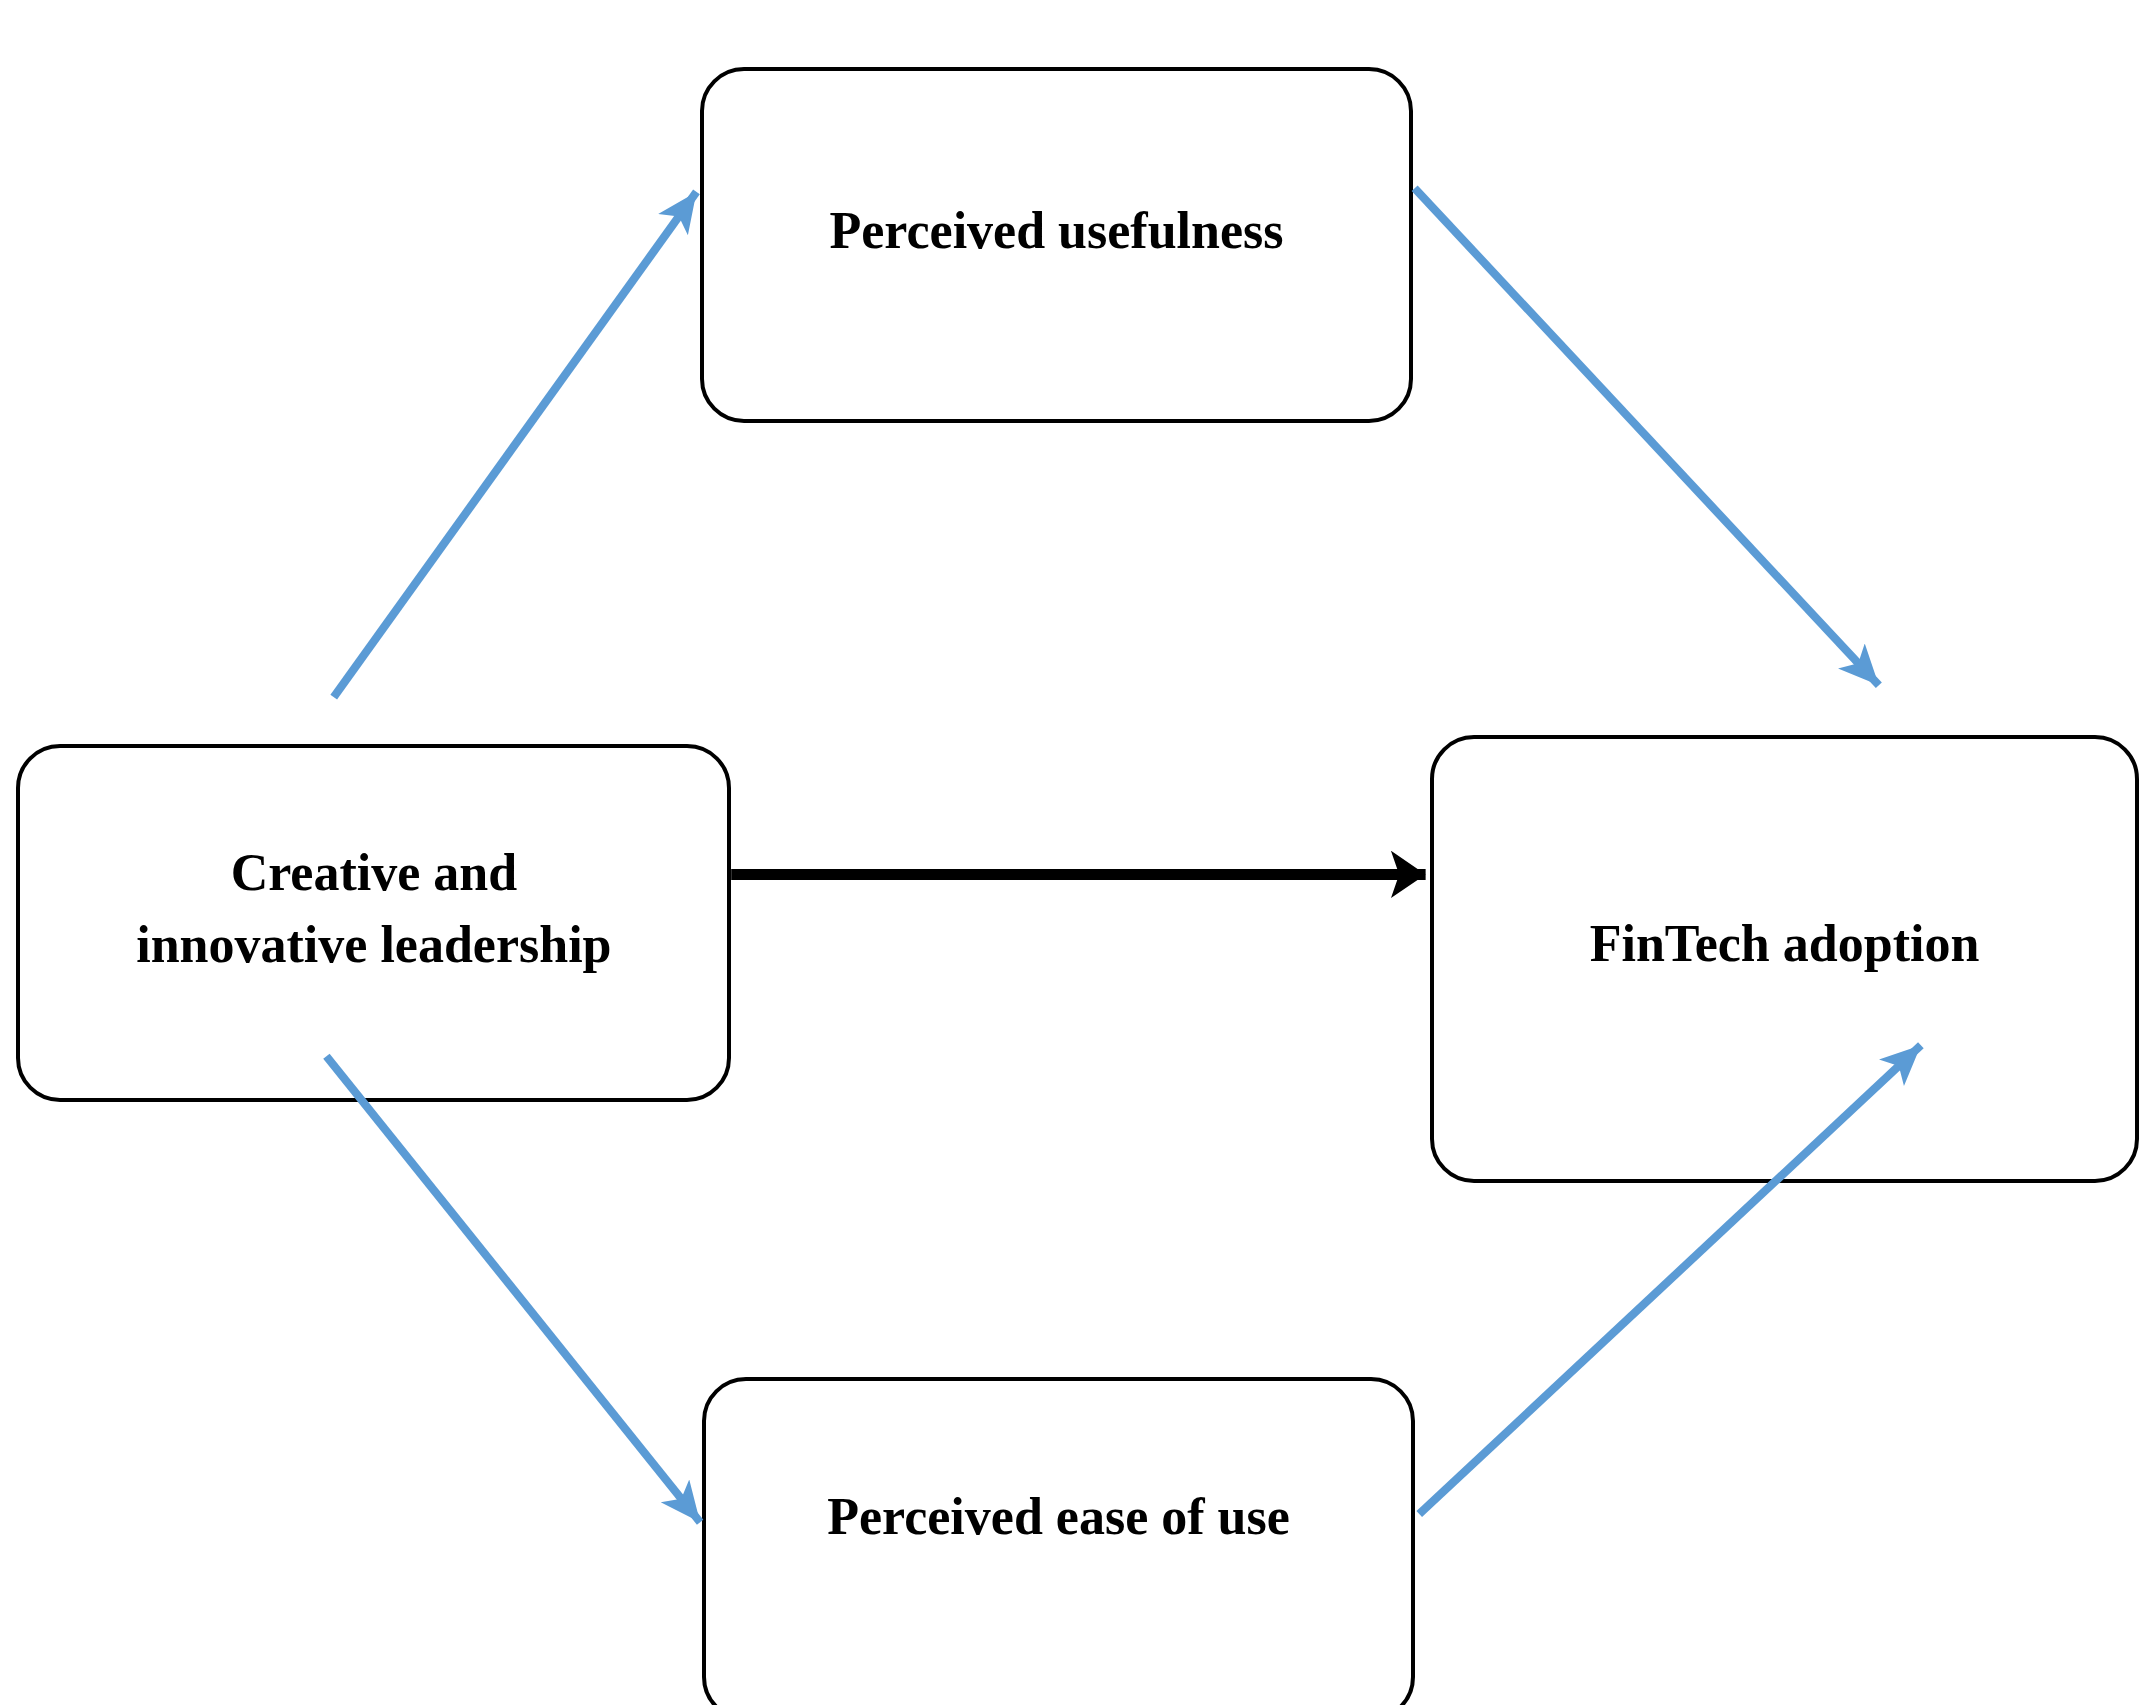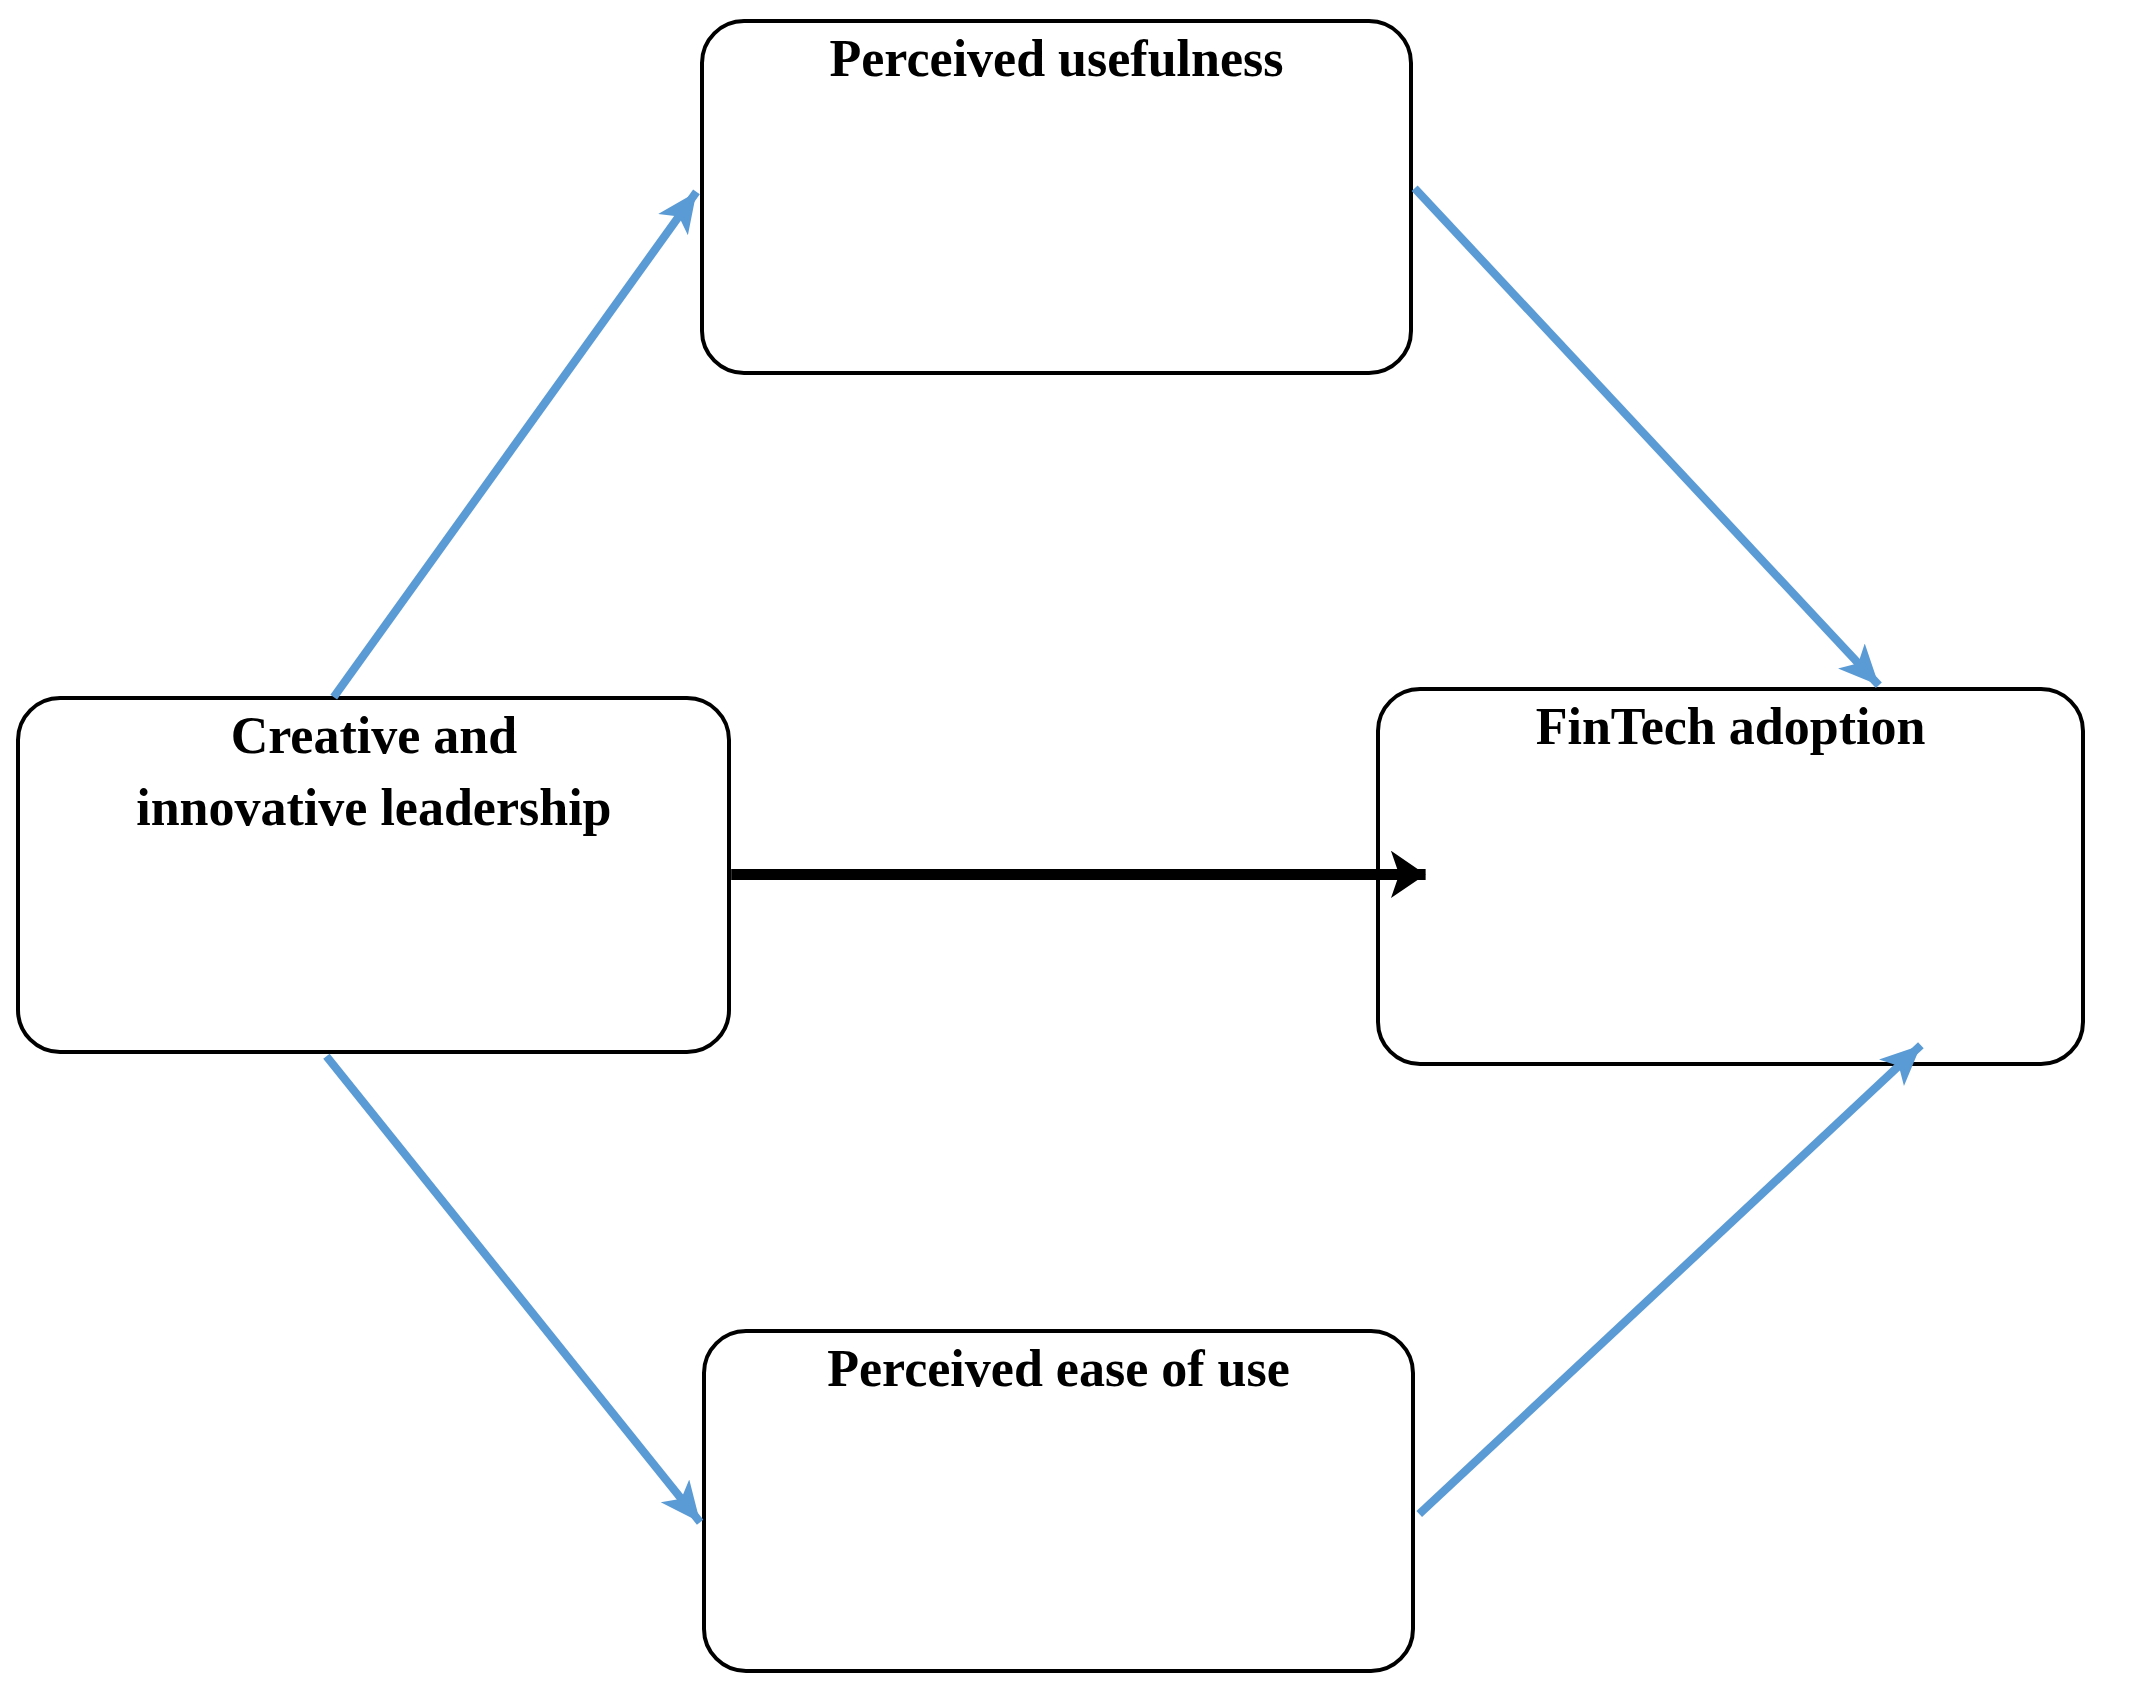--- a/index.html
+++ b/index.html
@@ -24,34 +24,36 @@
     pointer-events: none;
     z-index: 2;
   }
   .node {
     position: absolute;
     box-sizing: border-box;
     background: #ffffff;
     border: 4.6px solid #000000;
     border-radius: 44px;
     display: flex;
+    align-items: center;
     justify-content: center;
     z-index: 1;
+    margin-top: 48px;
   }
   .node .label {
     font-weight: bold;
     font-size: 52px;
     line-height: 1.38;
     color: #000000;
     text-align: center;
     white-space: pre-line;
   }
   .node-pu  { left: 700px;  top: 19px;   width: 713px; height: 356px; padding-bottom: 29px; }
   .node-cil { left: 16.4px;   top: 696px;  width: 715px; height: 358px; padding-bottom: 28px; }
-  .node-fta { left: 1376px; top: 687px;  width: 709px; height: 379px; padding-bottom: 31px; }
+  .node-fta { left: 1430px; top: 687px;  width: 709px; height: 448px; padding-bottom: 31px; }
   .node-peu { left: 702px;  top: 1329px; width: 713px; height: 344px; padding-bottom: 64px; }
 </style>
 </head>
 <body>
 
 <div class="canvas">
 
   <div class="node node-pu">
     <span class="label">Perceived usefulness</span>
   </div>

